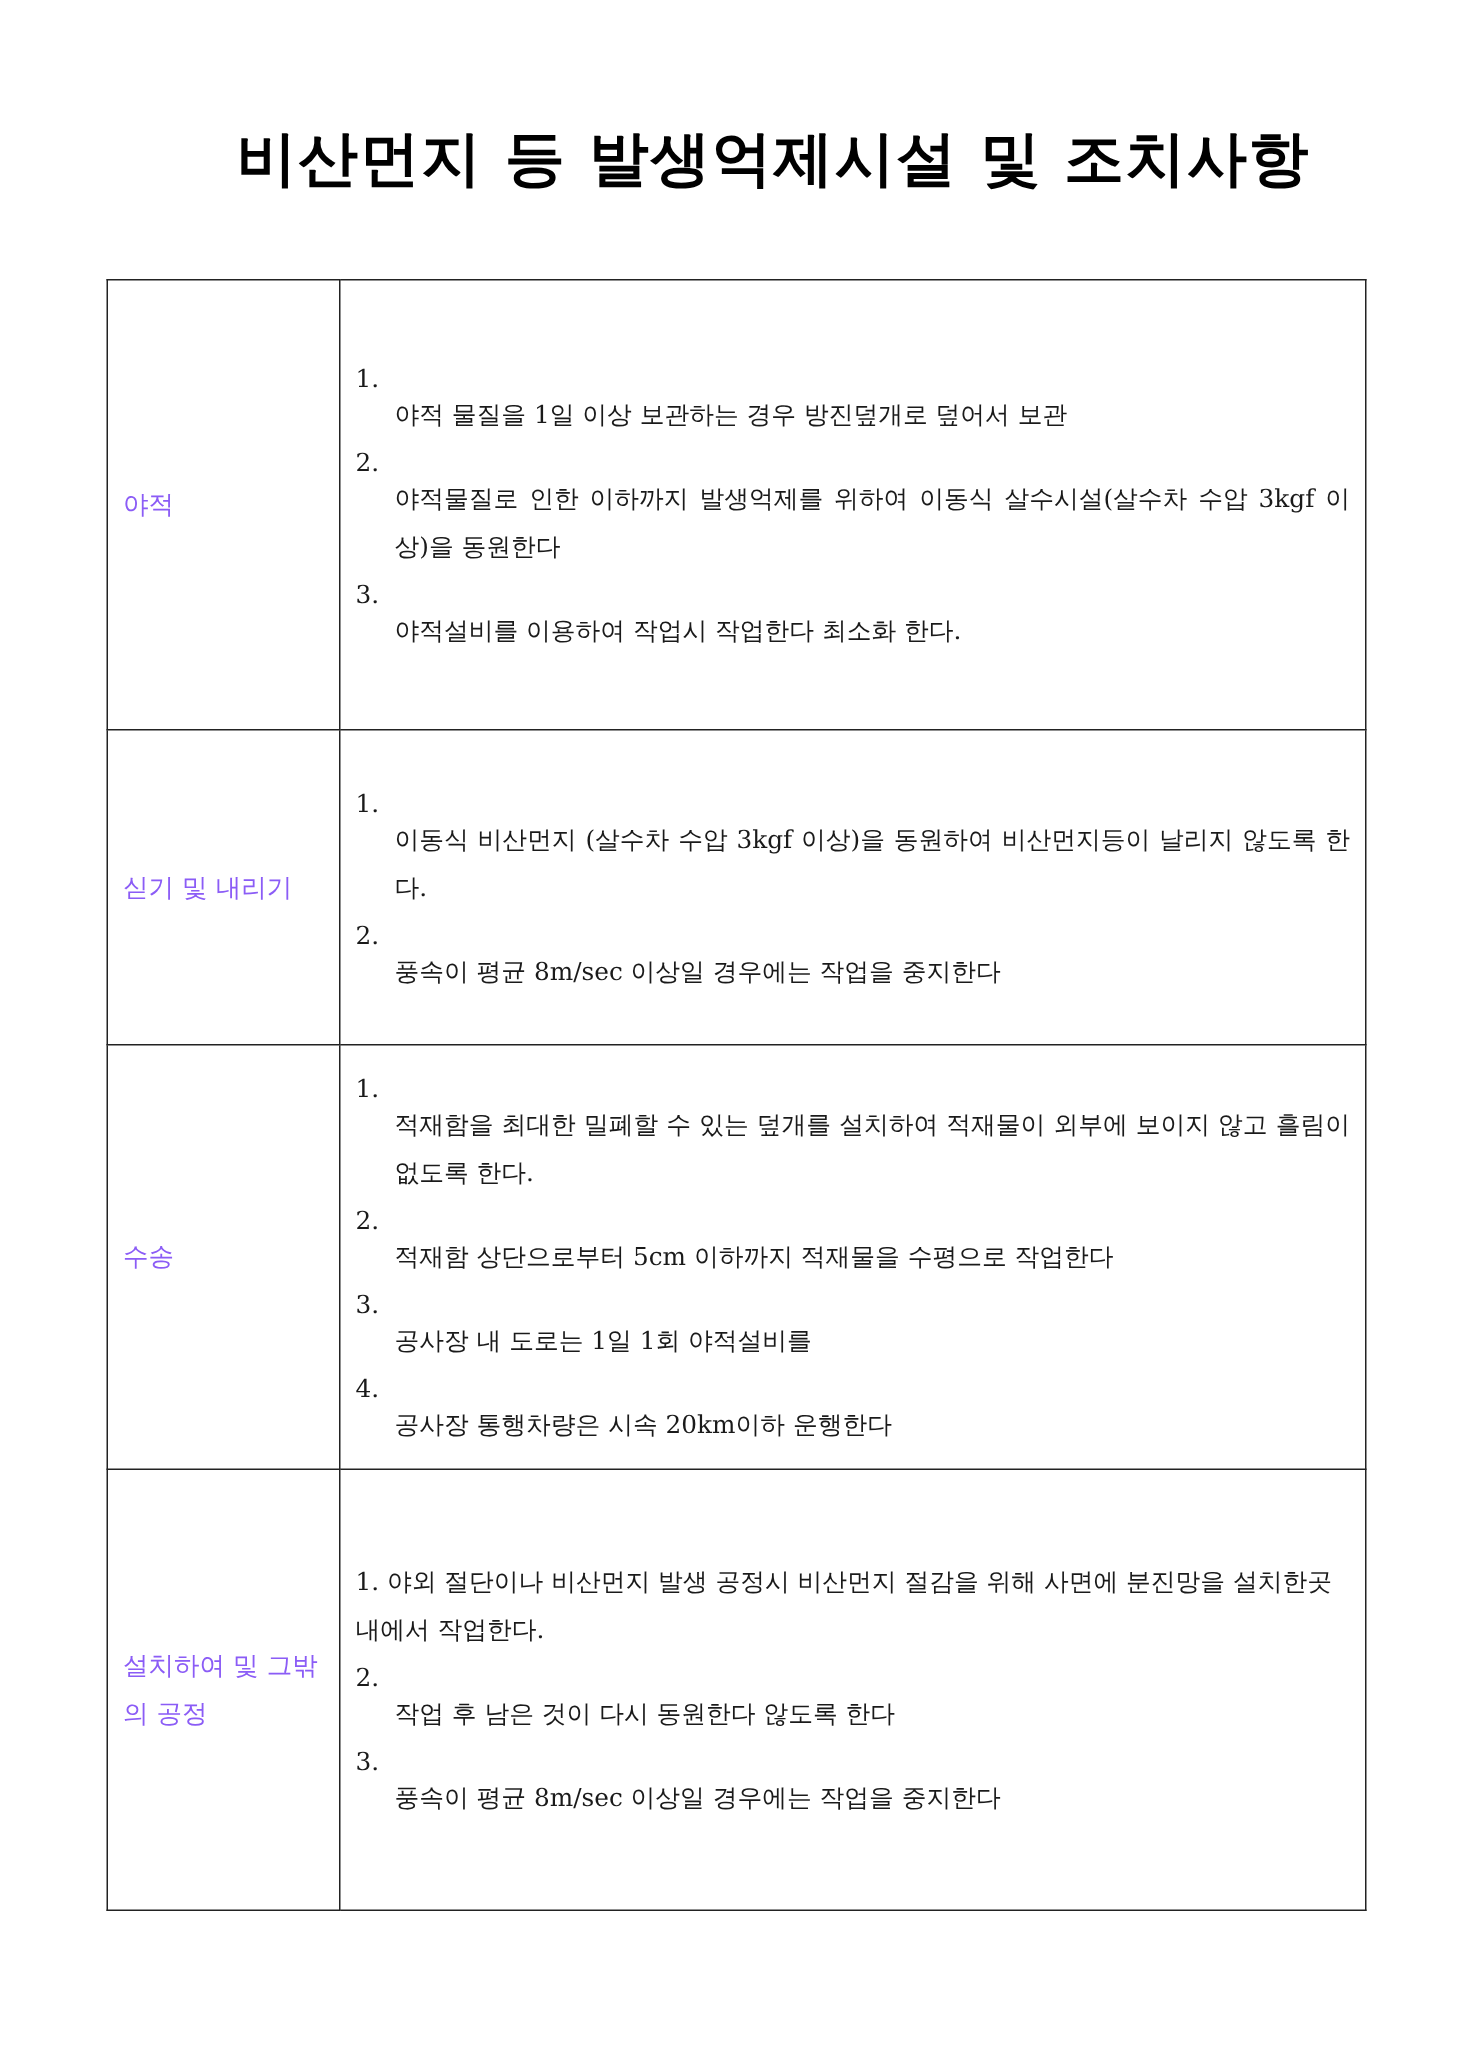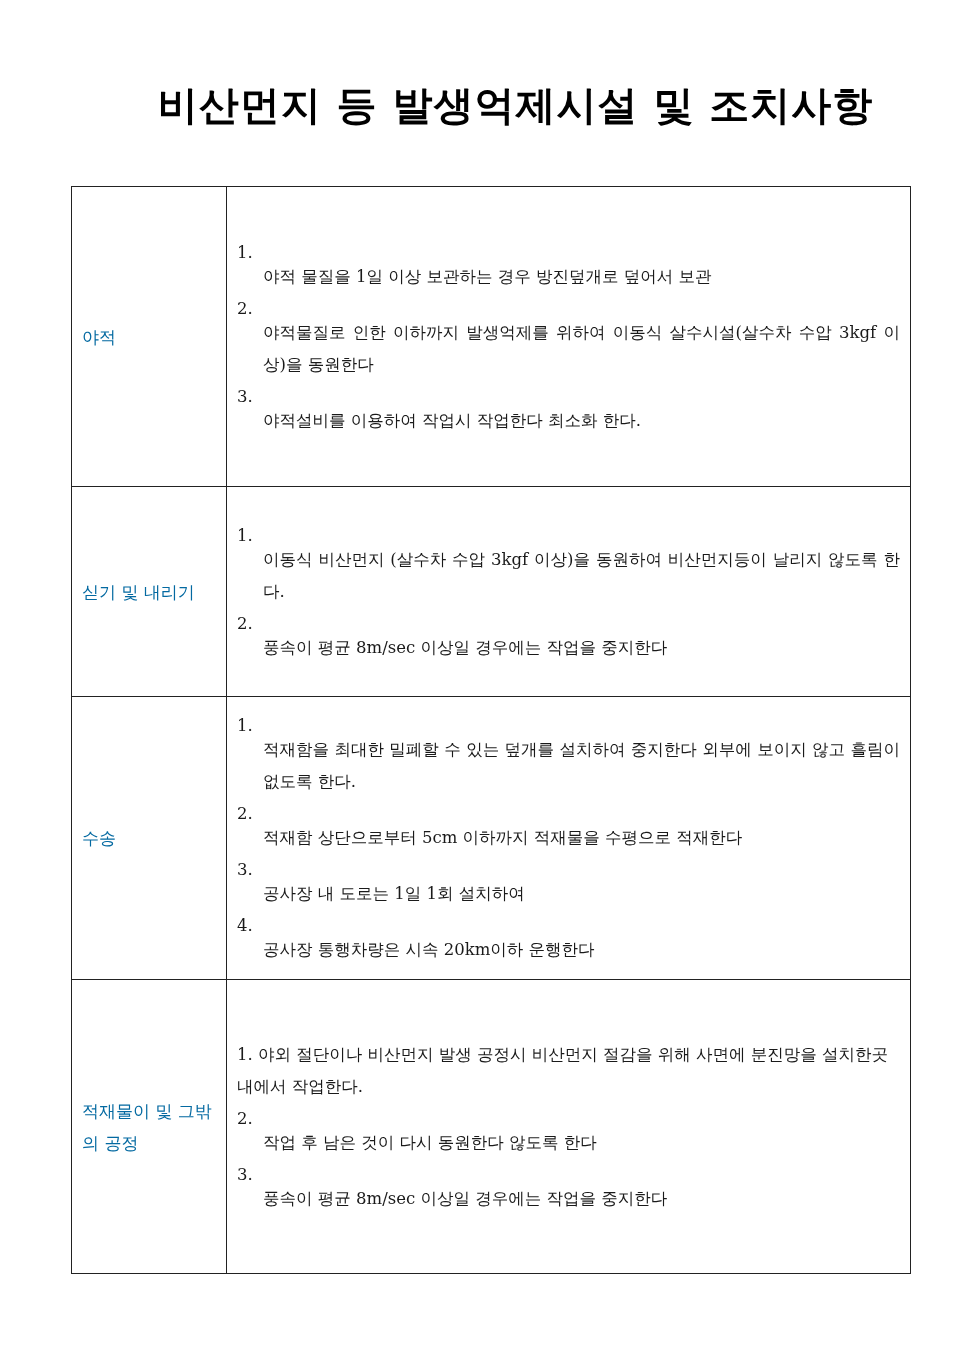--- a/index.html
+++ b/index.html
@@ -8,21 +8,21 @@
     position: absolute; left: 0; top: 78px; width: 977px; text-align: center;
     font-family: "DejaVu Sans", sans-serif; font-weight: bold; font-size: 40px; letter-spacing: 1px;
     color: #000;
     padding-left: 27px;
   }
   table.measures {
     position: absolute; left: 71px; top: 186px; width: 840px;
     border-collapse: collapse; table-layout: fixed;
   }
   table.measures td { border: 1.5px solid #222; vertical-align: middle; }
-  td.cat { width: 136px; padding: 0 8px 0 10px; font-size: 17px; line-height: 32px; color: #0369a1; }
+  td.cat { width: 136px; padding: 0 8px 0 10px; font-size: 17px; line-height: 32px; color: #8b5cf6; }
   td.body { padding: 0 10px 0 10px; font-family: "DejaVu Serif", serif; font-size: 16.5px; line-height: 32px; color: #1a1a1a; }
   .item { display: flex; }
   .item .num { flex: 0 0 auto; width: 26px; }
   .item .txt { flex: 1 1 auto; text-align: justify; margin-top: 24px; }
   .plain .txt { text-align: justify; }
   .row1 td { height: 299px; }
   .row2 td { height: 209px; }
   .row3 td { height: 282px; }
   .row4 td { height: 293px; }
 </style>
@@ -61,38 +61,38 @@
         <span class="num">2.</span>
         <span class="txt">풍속이 평균 8m/sec 이상일 경우에는 작업을 중지한다</span>
       </div>
     </td>
   </tr>
   <tr class="row3">
     <td class="cat">수송</td>
     <td class="body">
       <div class="item">
         <span class="num">1.</span>
-        <span class="txt">적재함을 최대한 밀폐할 수 있는 덮개를 설치하여 중지한다 외부에 보이지 않고 흘림이 없도록 한다.</span>
+        <span class="txt">적재함을 최대한 밀폐할 수 있는 덮개를 설치하여 적재물이 외부에 보이지 않고 흘림이 없도록 한다.</span>
       </div>
       <div class="item">
         <span class="num">2.</span>
-        <span class="txt">적재함 상단으로부터 5cm 이하까지 적재물을 수평으로 적재한다</span>
+        <span class="txt">적재함 상단으로부터 5cm 이하까지 적재물을 수평으로 작업한다</span>
       </div>
       <div class="item">
         <span class="num">3.</span>
-        <span class="txt">공사장 내 도로는 1일 1회 설치하여</span>
+        <span class="txt">공사장 내 도로는 1일 1회 야적설비를</span>
       </div>
       <div class="item">
         <span class="num">4.</span>
         <span class="txt">공사장 통행차량은 시속 20km이하 운행한다</span>
       </div>
     </td>
   </tr>
   <tr class="row4">
-    <td class="cat">적재물이 및 그밖의 공정</td>
+    <td class="cat">설치하여 및 그밖의 공정</td>
     <td class="body">
       <div class="plain">
         <span class="txt">1. 야외 절단이나 비산먼지 발생 공정시 비산먼지 절감을 위해 사면에 분진망을 설치한곳 내에서 작업한다.</span>
       </div>
       <div class="item">
         <span class="num">2.</span>
         <span class="txt">작업 후 남은 것이 다시 동원한다 않도록 한다</span>
       </div>
       <div class="item">
         <span class="num">3.</span>

